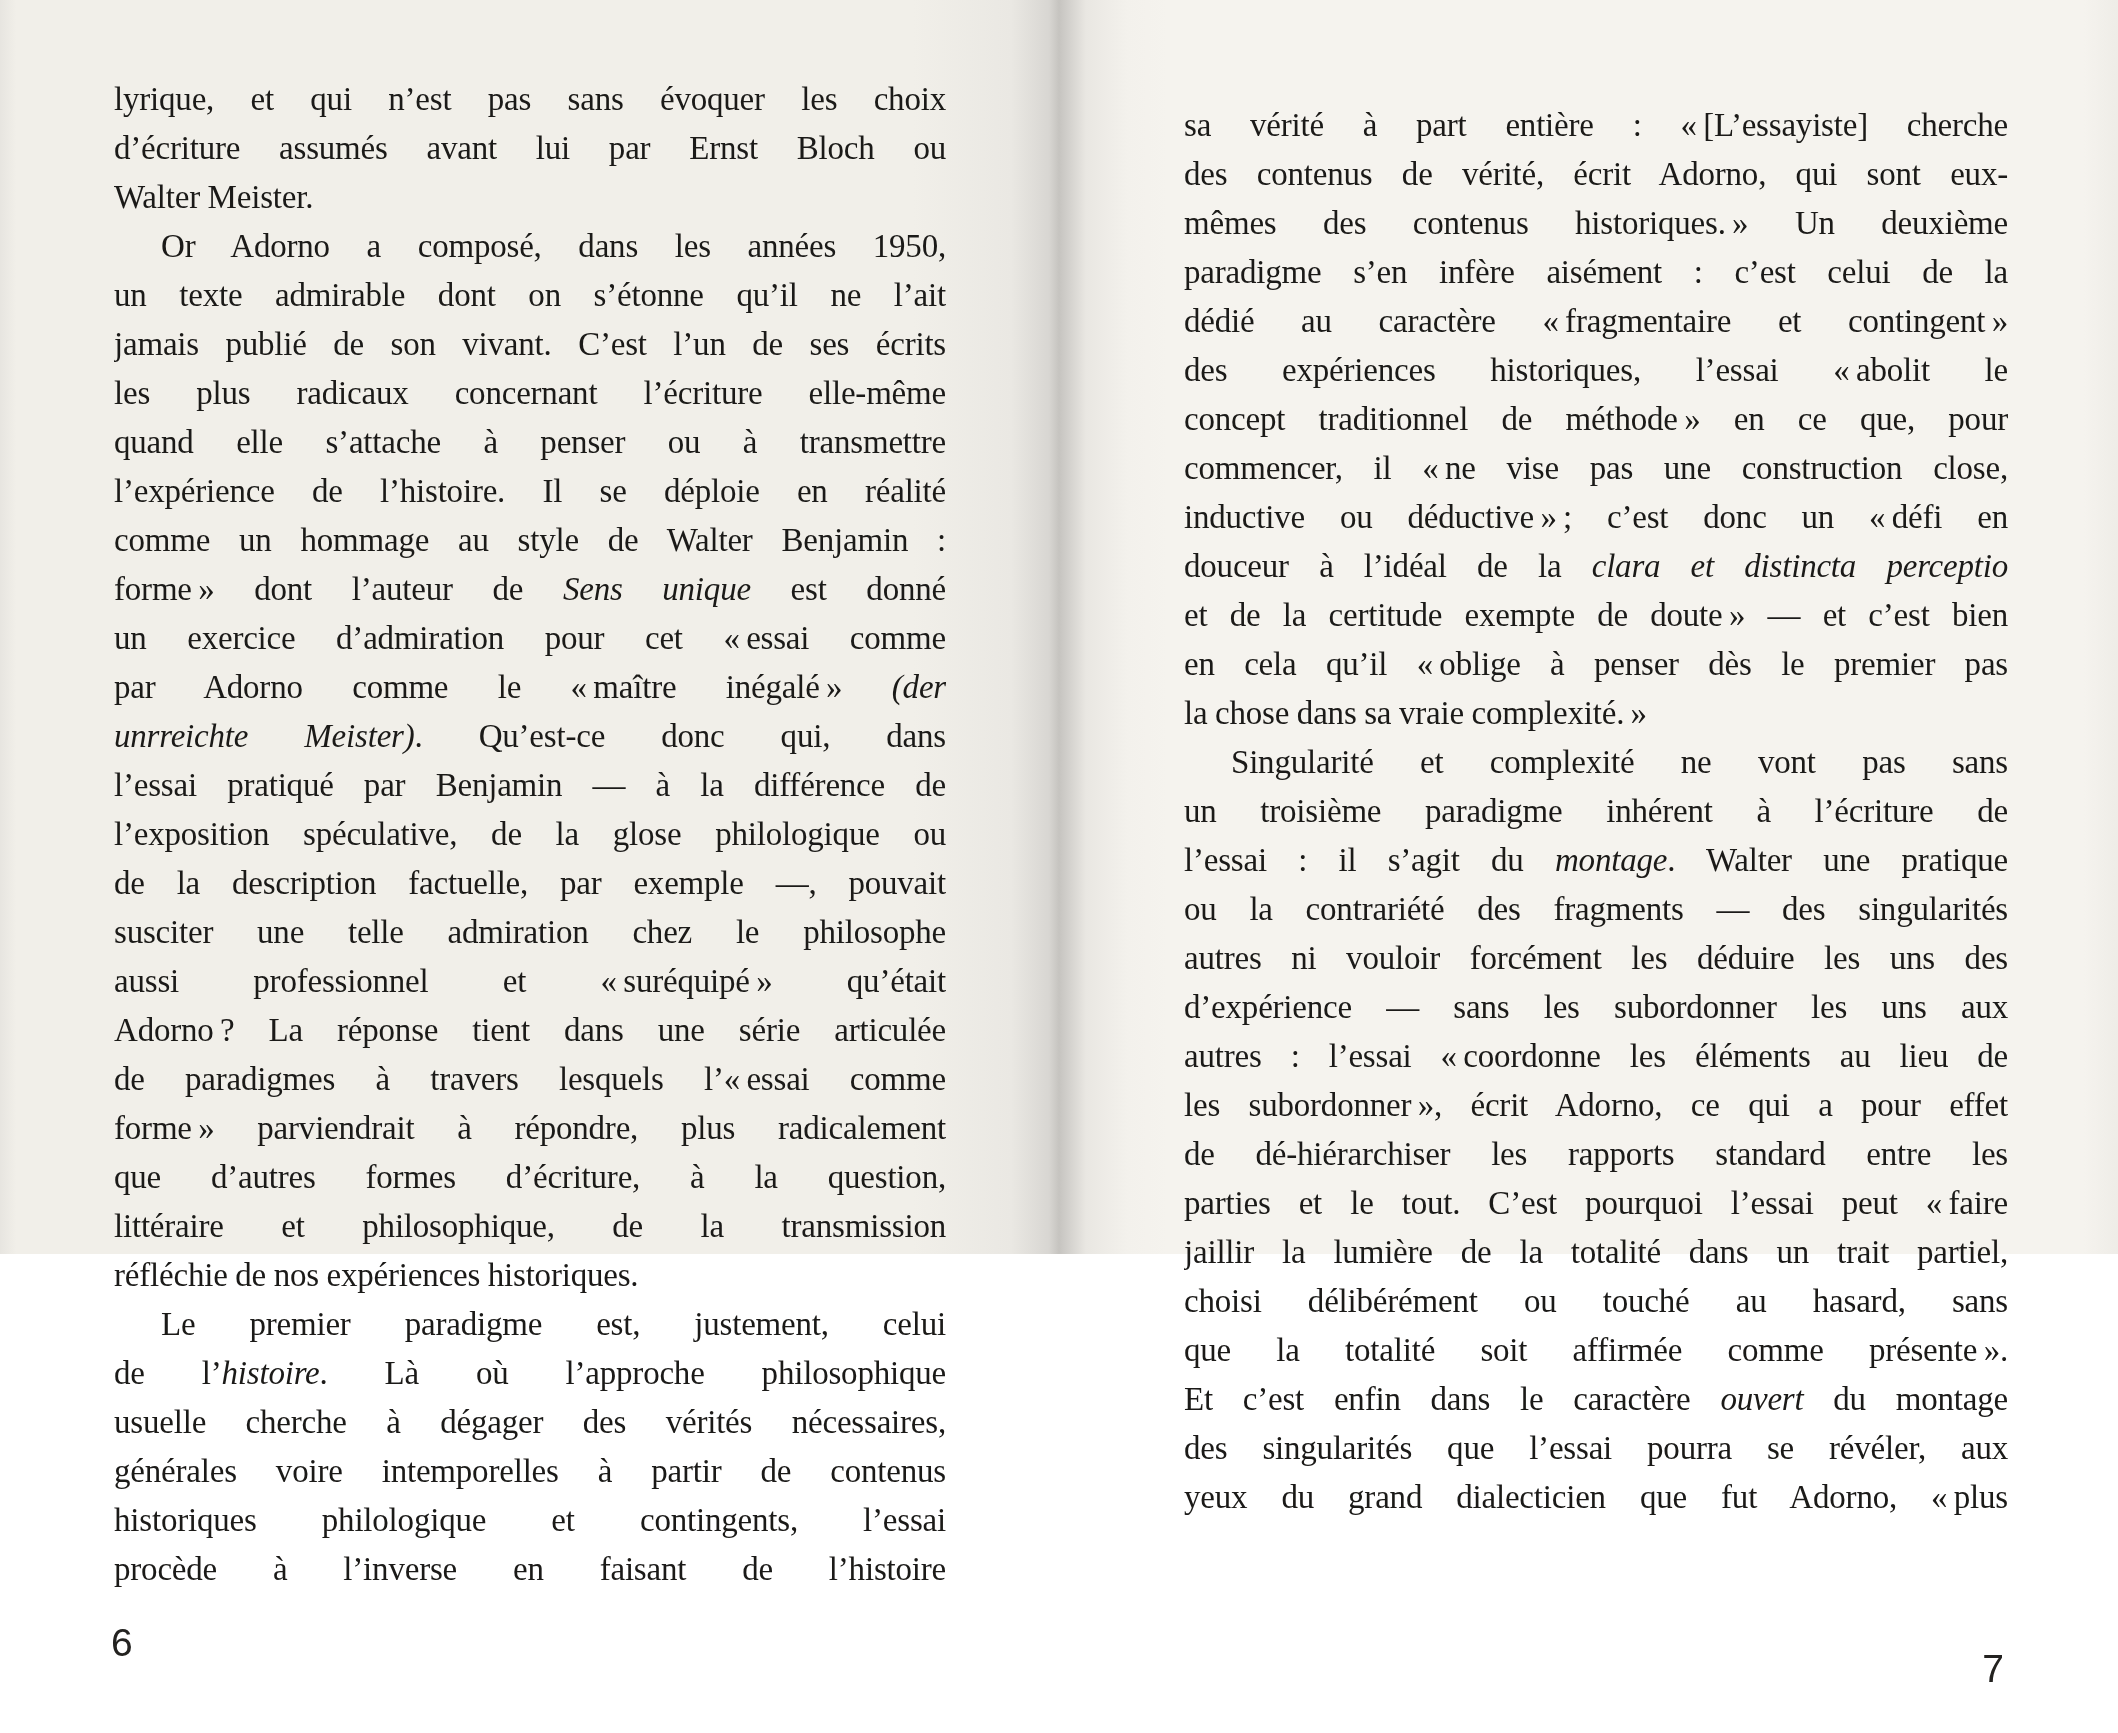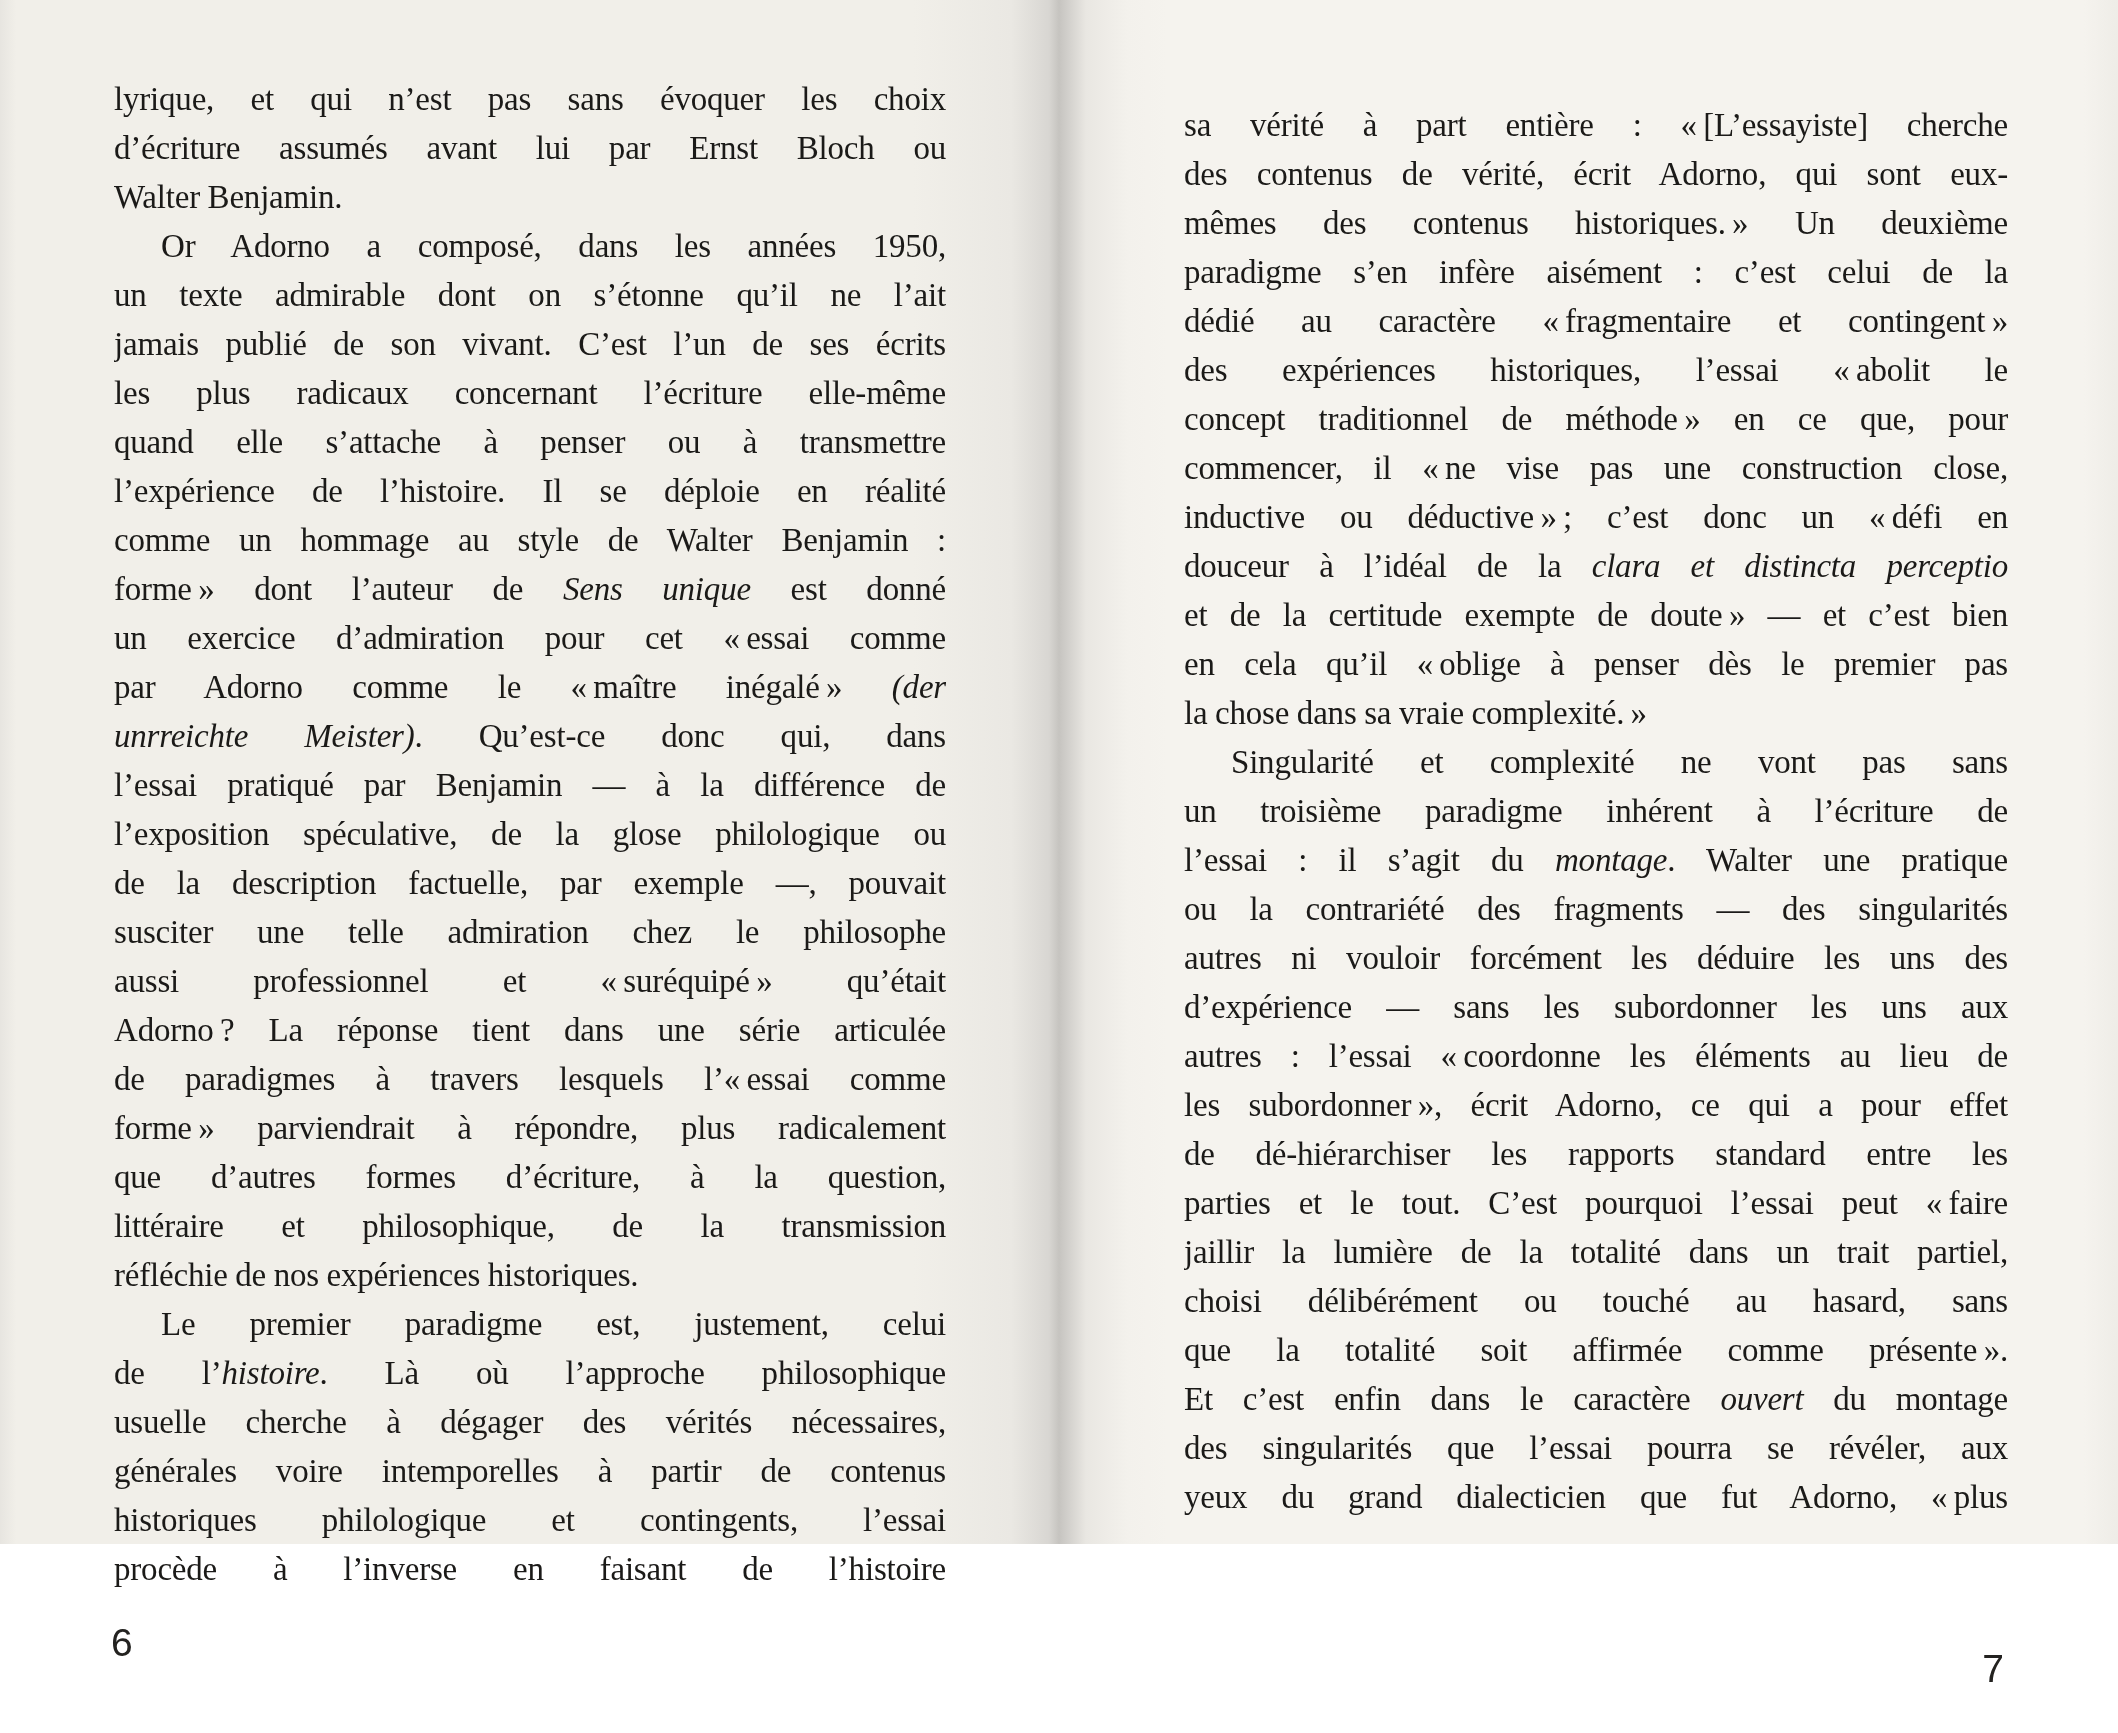--- a/index.html
+++ b/index.html
@@ -5,21 +5,21 @@
   html, body {
     margin: 0;
     padding: 0;
     width: 2119px;
     height: 1734px;
     overflow: hidden;
   }
   .spread {
     position: relative;
     width: 2119px;
-    height: 1544px;
+    height: 1254px;
     background: linear-gradient(90deg,
       #e7e5e0 0px,
       var(--paper-left, #f1efe9) 16.3px,
       var(--paper-left, #f1efe9) 913px,
       #eae8e3 1011px,
       #d8d6d2 1049px,
       var(--fold, #c6c4c0) 1059px,
       #cfcdc9 1066px,
       #e9e7e2 1086px,
       #f3f1ec 1127px,
@@ -70,21 +70,21 @@
 </style>
 </head>
 <body>
 
 <div class="spread">
 
   <main class="page page-left">
     <div class="text-block">
         <div class="line"><span>lyrique, et qui n’est pas sans évoquer les choix</span></div>
         <div class="line"><span>d’écriture assumés avant lui par Ernst Bloch ou</span></div>
-        <div class="line end"><span>Walter Benjamin.</span></div>
+        <div class="line end"><span>Walter Meister.</span></div>
         <div class="line indent"><span>Or Adorno a composé, dans les années 1950,</span></div>
         <div class="line"><span>un texte admirable dont on s’étonne qu’il ne l’ait</span></div>
         <div class="line"><span>jamais publié de son vivant. C’est l’un de ses écrits</span></div>
         <div class="line"><span>les plus radicaux concernant l’écriture elle-même</span></div>
         <div class="line"><span>quand elle s’attache à penser ou à transmettre</span></div>
         <div class="line"><span>l’expérience de l’histoire. Il se déploie en réalité</span></div>
         <div class="line"><span>comme un hommage au style de Walter Benjamin&nbsp;:</span></div>
         <div class="line"><span>forme » dont l’auteur de </span><span class="it">Sens unique</span><span> est donné</span></div>
         <div class="line"><span>un exercice d’admiration pour cet « essai comme</span></div>
         <div class="line"><span>par Adorno comme le « maître inégalé » </span><span class="it">(der</span></div>

